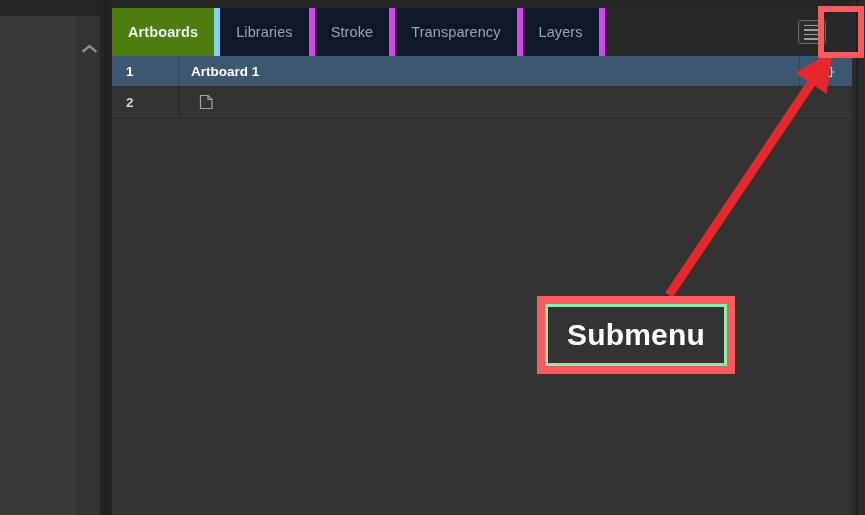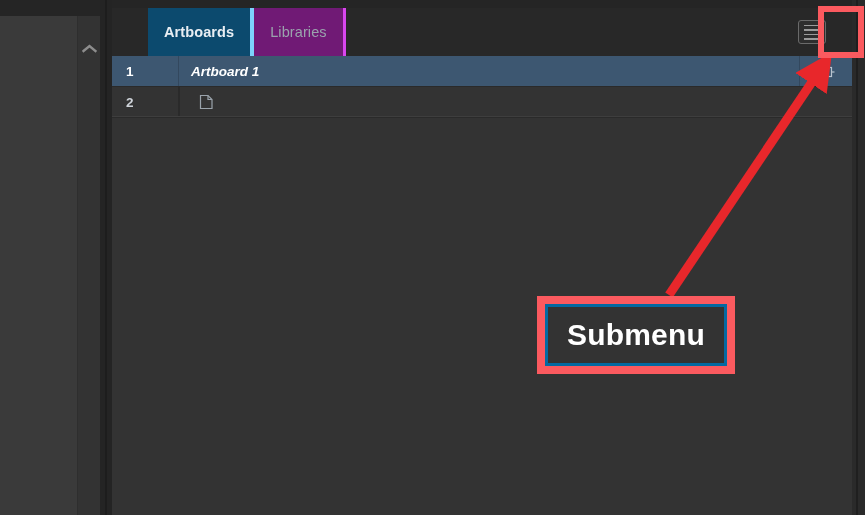--- a/index.html
+++ b/index.html
@@ -98,32 +98,31 @@
     background: #282828;
     display: flex;
     align-items: stretch;
   }
   .tab {
     display: flex;
     align-items: center;
     padding: 0 16px;
     font-size: 14.5px;
     color: #9aa3ad;
-    background: #701a75;
-    border-right: 3px solid #d946ef;
+    background: #0f172a;
+    border-right: 6px solid #d946ef;
     white-space: nowrap;
     cursor: default;
     letter-spacing: 0.1px;
   }
   .tab.active {
-    background: #0c4a6e;
+    background: #4d7c0f;
     color: #e9eef3;
     font-weight: bold;
-    border-right: 4px solid #7dd3fc;
-    margin-left: 36px;
+    border-right: 6px solid #7dd3fc;
   }
   .tab-filler {
     flex: 1;
     background: #282828;
     border-right: none;
   }
 
   
   .submenu-btn {
     position: absolute;
@@ -191,21 +190,20 @@
   }
   .row .divider {
     width: 1px;
     align-self: stretch;
     background: #2a2a2a;
   }
   .row.selected .divider { background: #33485e; }
   .row .label {
     flex: 1;
     padding-left: 12px;
-    font-style: italic;
   }
   .row .rowicon {
     width: 52px;
     display: flex;
     align-items: center;
     justify-content: center;
     align-self: stretch;
     border-left: 1px solid #2a2a2a;
   }
   .row.selected .rowicon { border-left: 1px solid #33485e; }
@@ -234,21 +232,21 @@
     border: 8px solid #fb5a5f;
     background: #333333;
     box-sizing: border-box;
     display: flex;
     align-items: center;
     justify-content: center;
     z-index: 28;
   }
   .callout-inner {
     width: 100%; height: 100%;
-    border: 3px solid #0369a1;
+    border: 3px solid #86efac;
     box-sizing: border-box;
     display: flex;
     align-items: center;
     justify-content: center;
   }
   .callout-text {
     color: #ffffff;
     font-size: 30px;
     font-weight: bold;
     letter-spacing: 0.2px;
@@ -278,20 +276,29 @@
   <div class="panel">
 
     <div class="panel-topstrip"></div>
 
     <div class="tabbar">
       <div class="tab active">
         <span>Artboards</span>
       </div>
       <div class="tab">
         <span>Libraries</span>
+      </div>
+      <div class="tab">
+        <span>Stroke</span>
+      </div>
+      <div class="tab">
+        <span>Transparency</span>
+      </div>
+      <div class="tab">
+        <span>Layers</span>
       </div>
       <div class="tab-filler"></div>
 
       <div class="submenu-btn">
         <div class="hamburger-icon">
           <span></span>
           <span></span>
           <span></span>
           <span></span>
         </div>

